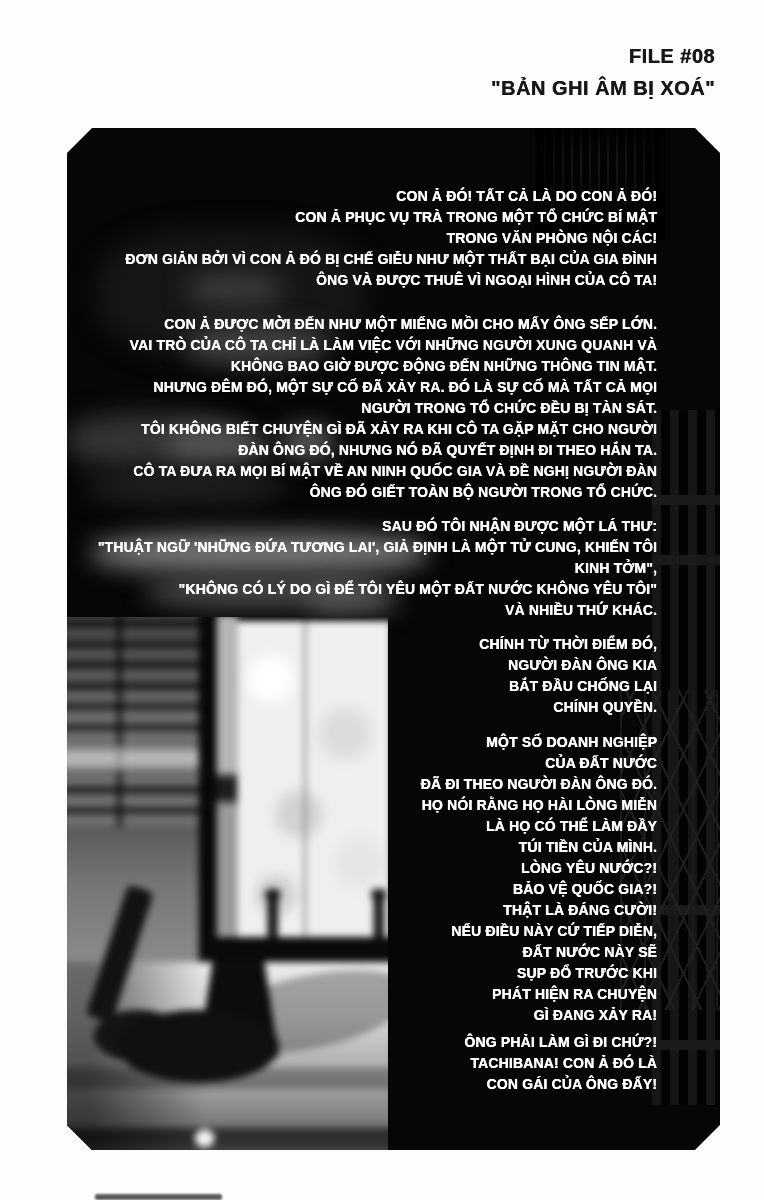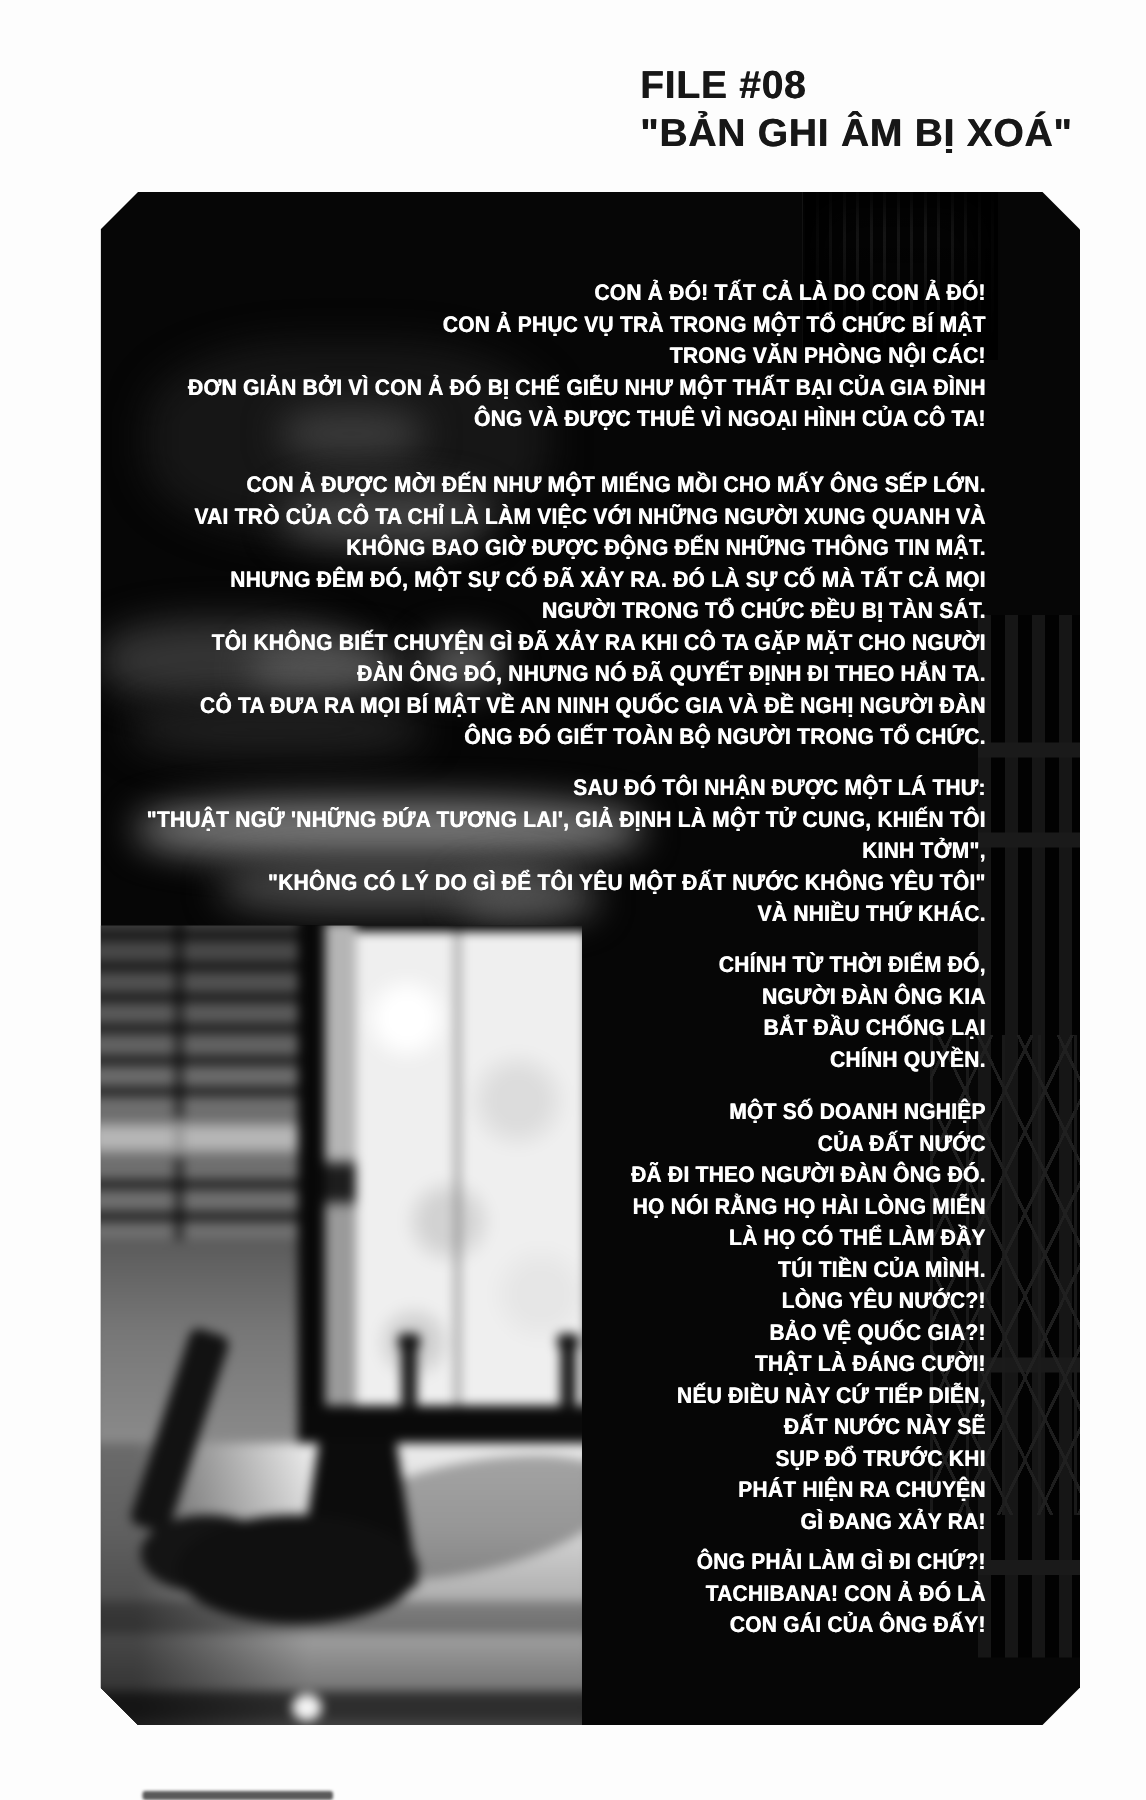--- a/index.html
+++ b/index.html
@@ -3,22 +3,22 @@
 <meta charset="utf-8">
 <style>
   html,body{margin:0;padding:0;}
   body{
     width:764px;height:1200px;position:relative;overflow:hidden;
     background:#fdfdfd;
     font-family:"Liberation Sans","DejaVu Sans",sans-serif;
   }
   
   .header{
-    position:absolute;top:40px;right:49px;
-    color:#171717;font-weight:800;font-size:26px;line-height:32px;
+    position:absolute;top:40px;right:49px;text-align:right;
+    color:#171717;font-weight:800;font-size:20px;line-height:32px;
     letter-spacing:.5px;white-space:nowrap;
     text-shadow:.4px 0 0 #171717;
   }
   
   .panel{
     position:absolute;left:67px;top:128px;width:653px;height:1022px;
     background:#060606;overflow:hidden;
     clip-path:polygon(25px 0,calc(100% - 25px) 0,100% 25px,100% calc(100% - 25px),
       calc(100% - 25px) 100%,25px 100%,0 calc(100% - 25px),0 25px);
   }

